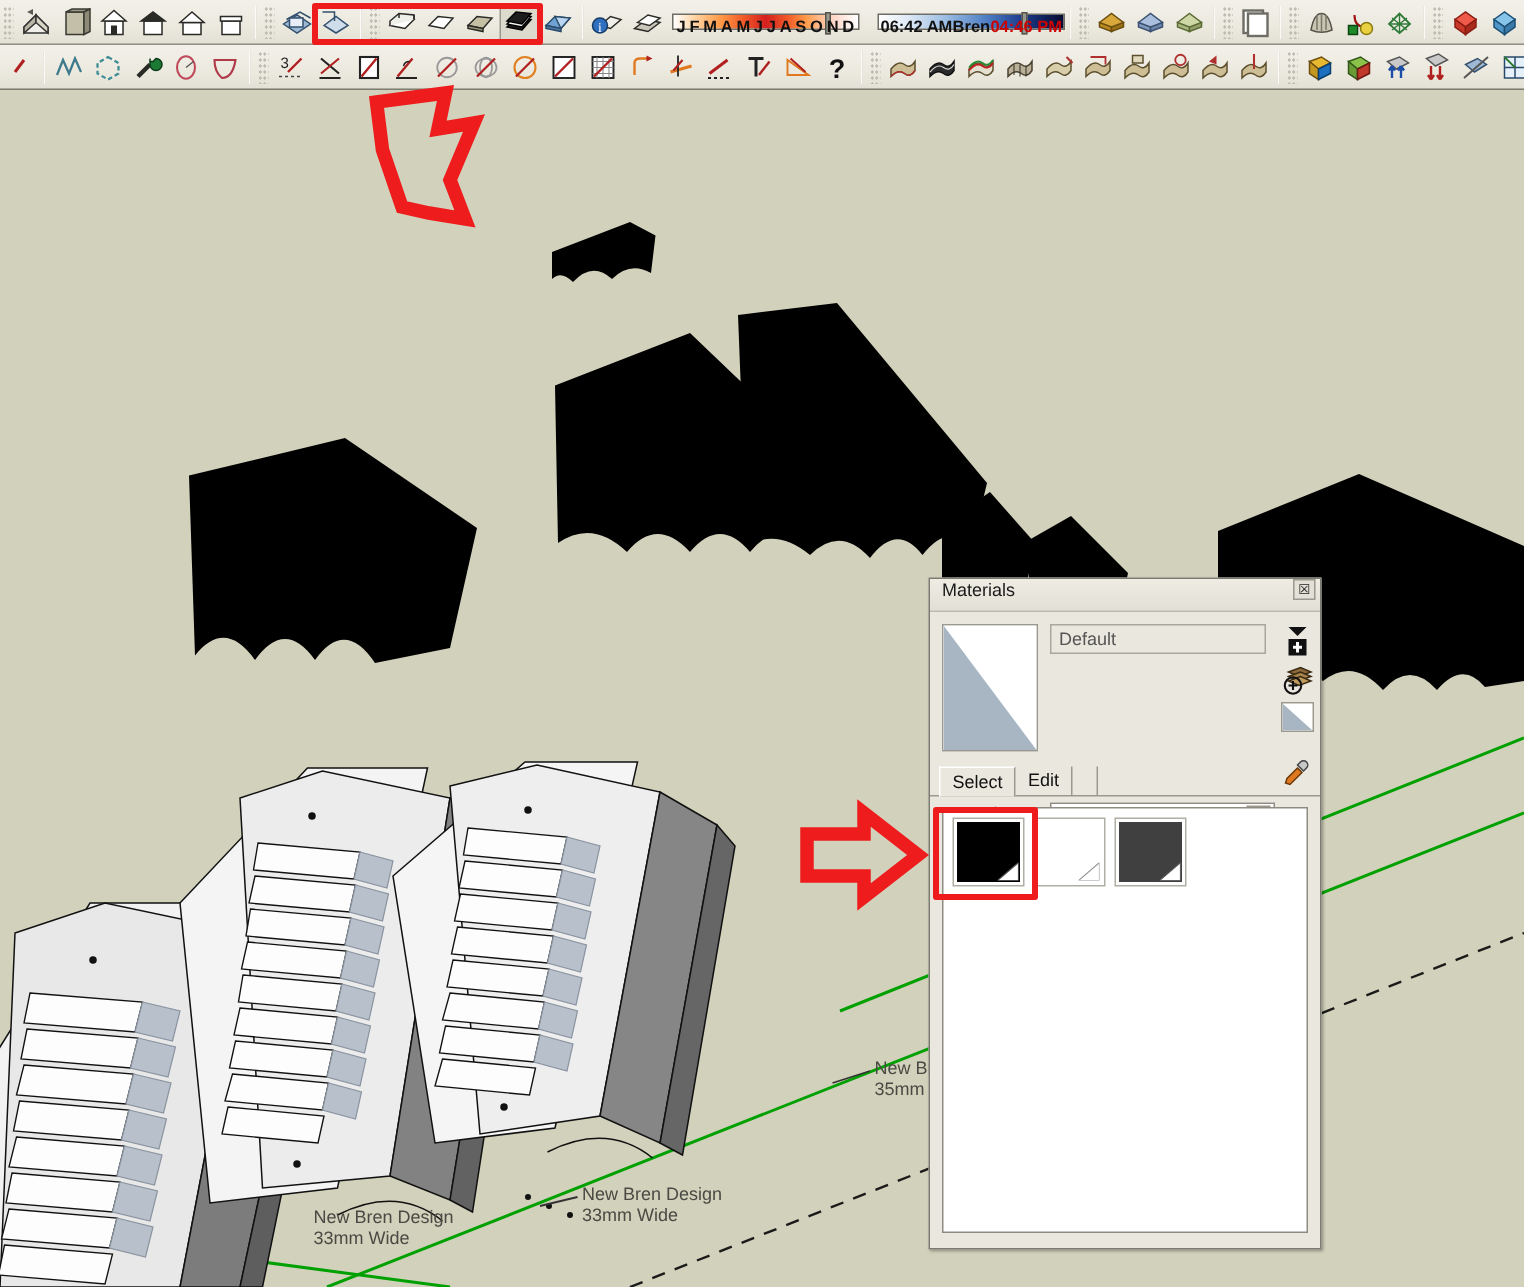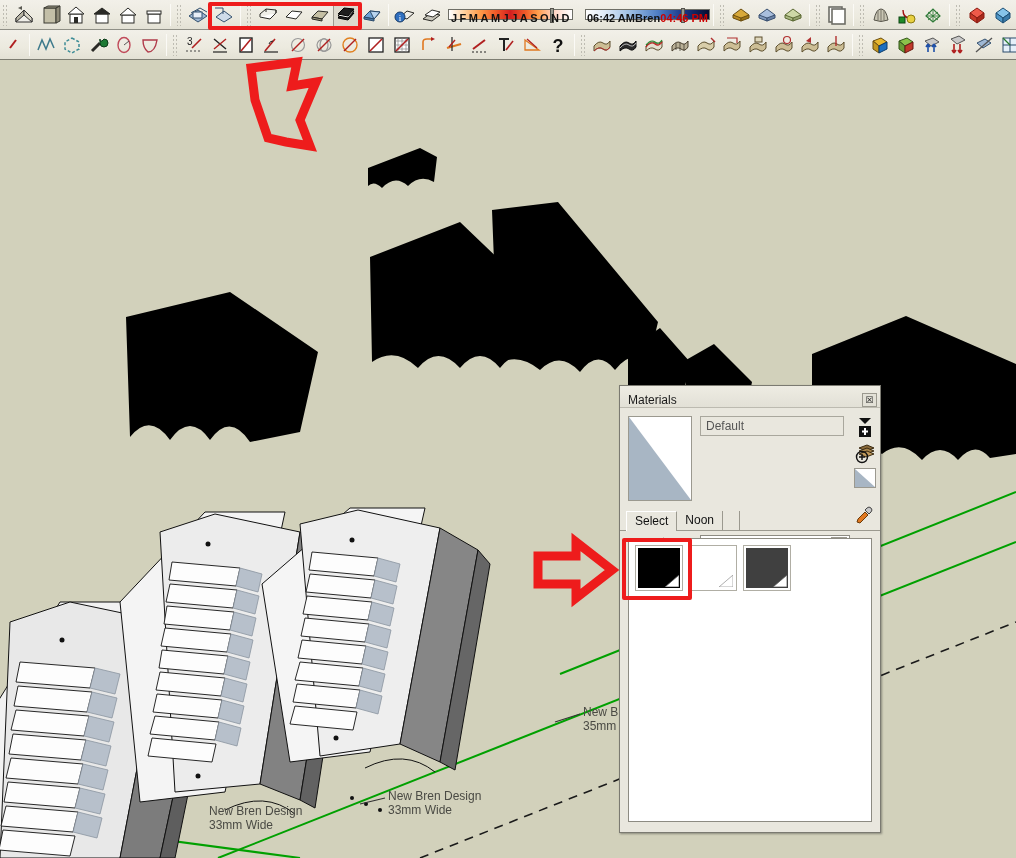--- a/index.html
+++ b/index.html
@@ -59,21 +59,21 @@
   
   #materials {
     position:absolute; left:619px; top:385px; width:262px; height:448px;
     background:#e9e7de; border:1px solid #7b7a71;
     box-shadow:1px 1px 2px rgba(0,0,0,.35); z-index:30;
     font-size:12px; color:#111;
   }
   .mtitle {
     height:22px; background:linear-gradient(#eeece3,#e2e0d6);
     border-bottom:1px solid #bcbab0;
-    display:flex; align-items:flex-end; padding:0 3px 0 8px;
+    display:flex; align-items:flex-start; padding:0 3px 0 8px;
   }
   .mtitle .t { flex:1; font-size:12px; color:#1a1a1a; }
   .closebtn {
     width:15px; height:14px; background:#e3e1d7; border:1px solid #9b998f;
     display:flex; align-items:center; justify-content:center; font-size:9px; color:#222;
   }
   .mtop { display:flex; padding:8px 2px 6px 8px; gap:8px; }
   .swatch-big { width:64px; height:85px; border:1px solid #9b998f; background:#fff; position:relative; }
   .swatch-big .tri { position:absolute; inset:0; }
   .mfield { flex:1; }
@@ -779,21 +779,21 @@
         <svg width="20" height="18" viewBox="0 0 20 18" preserveAspectRatio="none">
           <rect x="0" y="0" width="20" height="18" fill="#ffffff"></rect>
           <path d="M0 0 L0 18 L20 18 Z" fill="#a8b6c4"></path>
         </svg>
       </div>
     </div>
   </div>
 
   <div class="mtabs">
     <div class="mtab sel">Select</div>
-    <div class="mtab un">Noon</div>
+    <div class="mtab un">Edit</div>
     <div class="mtab blank"></div>
     <span class="eyedrop">
       <svg width="20" height="20" viewBox="0 0 20 20">
         <path d="M13 3 a2.5 2.5 0 0 1 4 4 l-2 2 -4 -4 z" fill="#c8c8c8" stroke="#444"></path>
         <path d="M11 7 L14 10 L6 18 L3 17 L4 14 Z" fill="#e07820" stroke="#6a3a08"></path>
       </svg>
     </span>
   </div>
 
   <div class="mnav">

